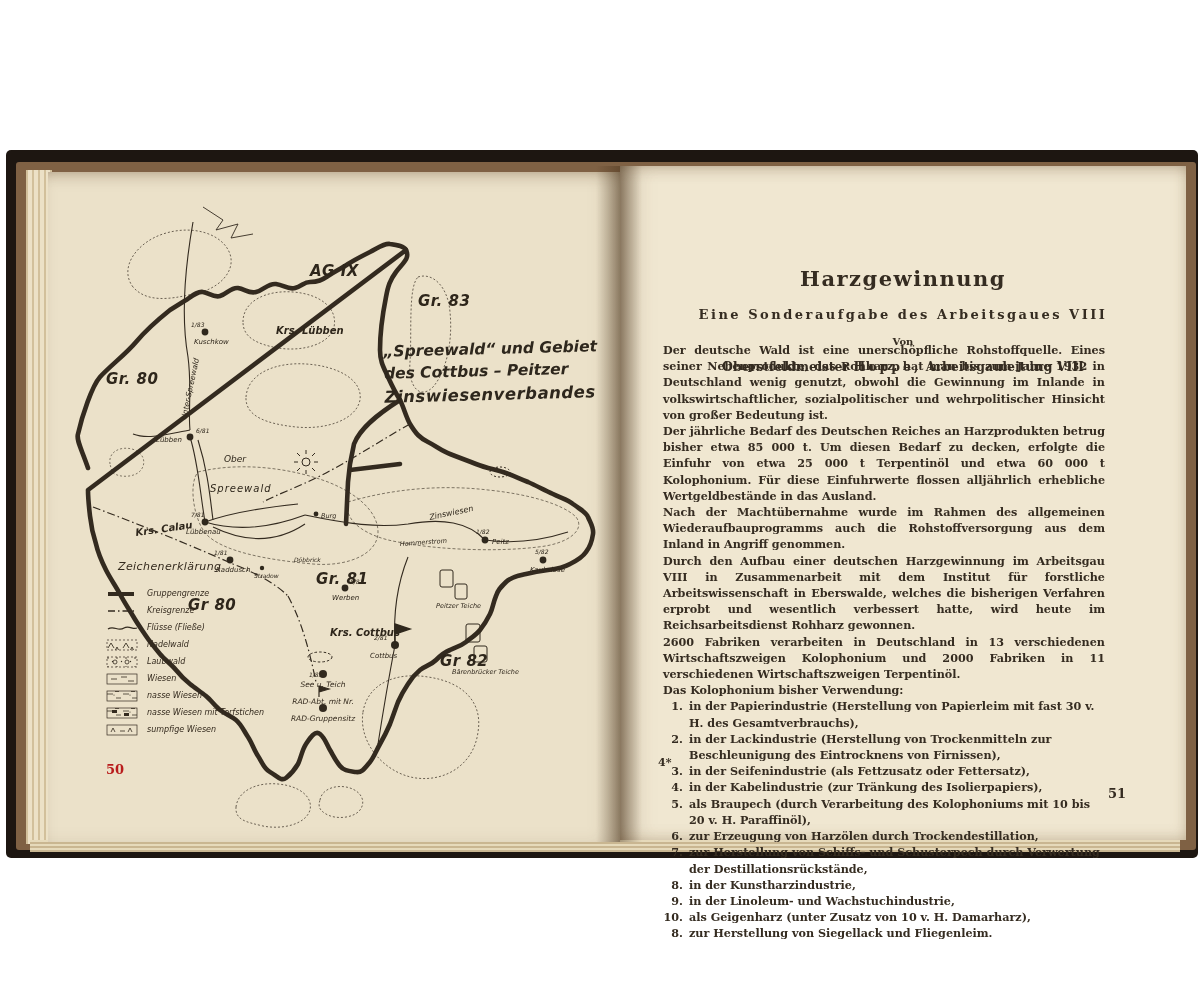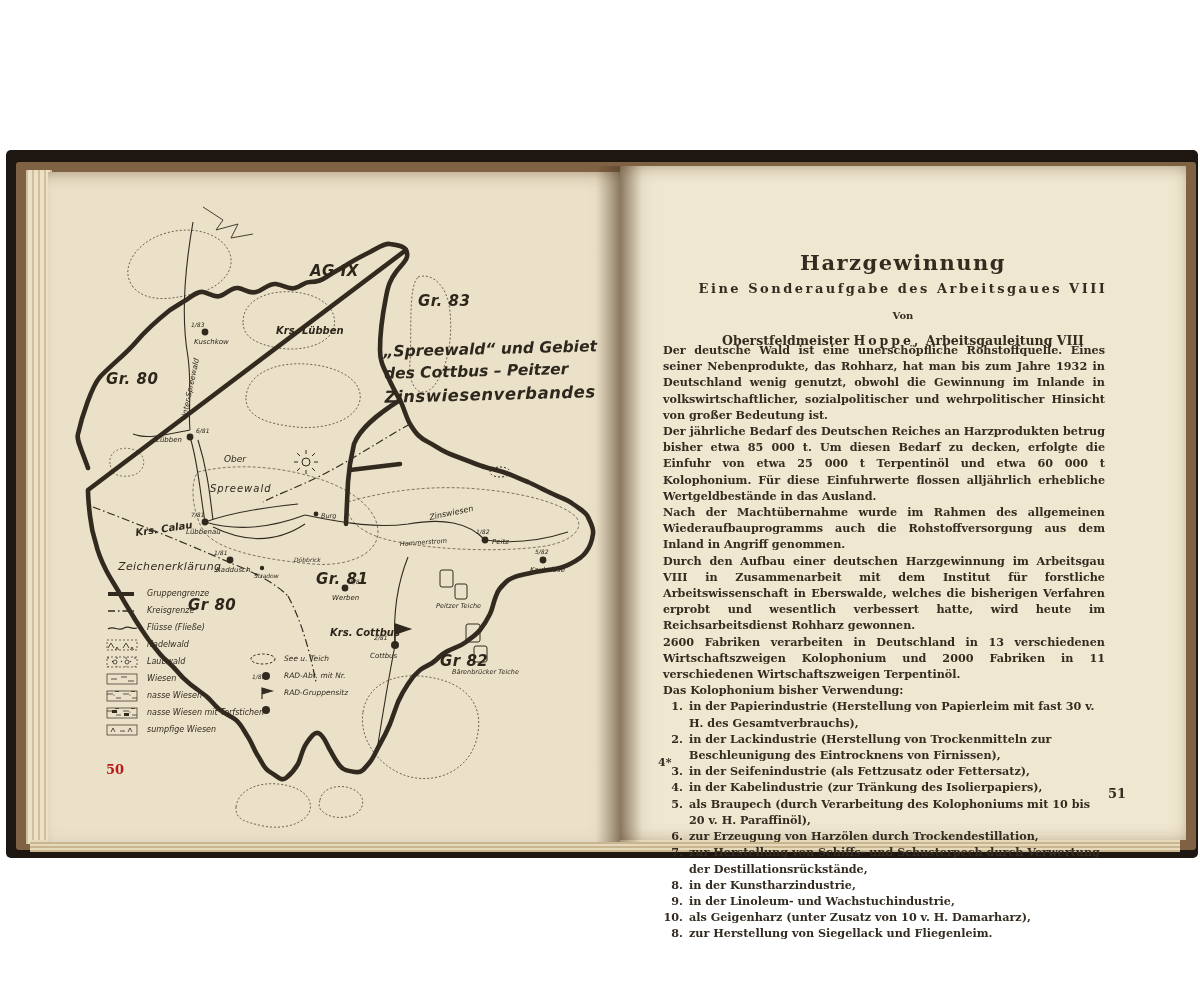--- a/index.html
+++ b/index.html
@@ -29,29 +29,29 @@
      font-size:15.5px;line-height:1.45;transform:rotate(-1.5deg);}
   .map-title .t3{letter-spacing:.5px;font-size:16.5px;}
   .legend{position:absolute;left:58px;top:388px;width:260px;color:#33291d;
      font-family:"DejaVu Sans","Liberation Sans",sans-serif;font-style:italic;}
   .legend-heading{font-size:11px;margin:0 0 12px 12px;letter-spacing:.4px;}
   .lg-row{display:flex;align-items:center;height:17px;}
   .lg-swatch{width:34px;margin-right:7px;flex:0 0 34px;}
   .lg-label{font-size:8px;white-space:nowrap;text-align:right;}
   .legend-symbols{position:absolute;left:200px;top:478px;width:150px;color:#33291d;
      font-family:"DejaVu Sans","Liberation Sans",sans-serif;font-style:italic;}
-  .ls-row{display:flex;align-items:center;height:17px;}
+  .ls-row{display:flex;align-items:center;height:17px;flex-direction:column;}
   .ls-swatch{width:30px;margin-right:6px;flex:0 0 30px;}
   .ls-label{font-size:7.5px;white-space:nowrap;}
   .page-num-left{position:absolute;left:58px;top:590px;font-size:13px;color:#b91c1c;font-weight:700;}
 
   
   .rp{position:absolute;left:0;top:0;width:566px;height:674px;color:#352c21;}
   .rp-head{position:absolute;left:0;top:84px;width:100%;text-align:center;}
-  .rp-title{font-size:21px;font-weight:700;letter-spacing:1.5px;margin:0;}
+  .rp-title{font-size:21px;font-weight:700;letter-spacing:1.5px;margin:16px;}
   .rp-subtitle{font-size:13px;font-weight:700;letter-spacing:2.5px;margin:6px 0 0 0;}
   .rp-von{font-size:10px;font-weight:700;margin:14px 0 12px 0;}
   .rp-byline{font-size:12.5px;font-weight:700;margin:7px 0 0 0;}
   .rp-byline .nm{letter-spacing:3px;}
   .rp-body{position:absolute;left:43px;top:176px;width:442px;font-size:11.2px;font-weight:700;
      line-height:16.2px;text-align:justify;}
   .rp-body p{margin:0;}
   .uses{margin:0;}
   .use-row{display:flex;}
   .use-num{flex:0 0 20px;text-align:right;margin-right:6px;}

